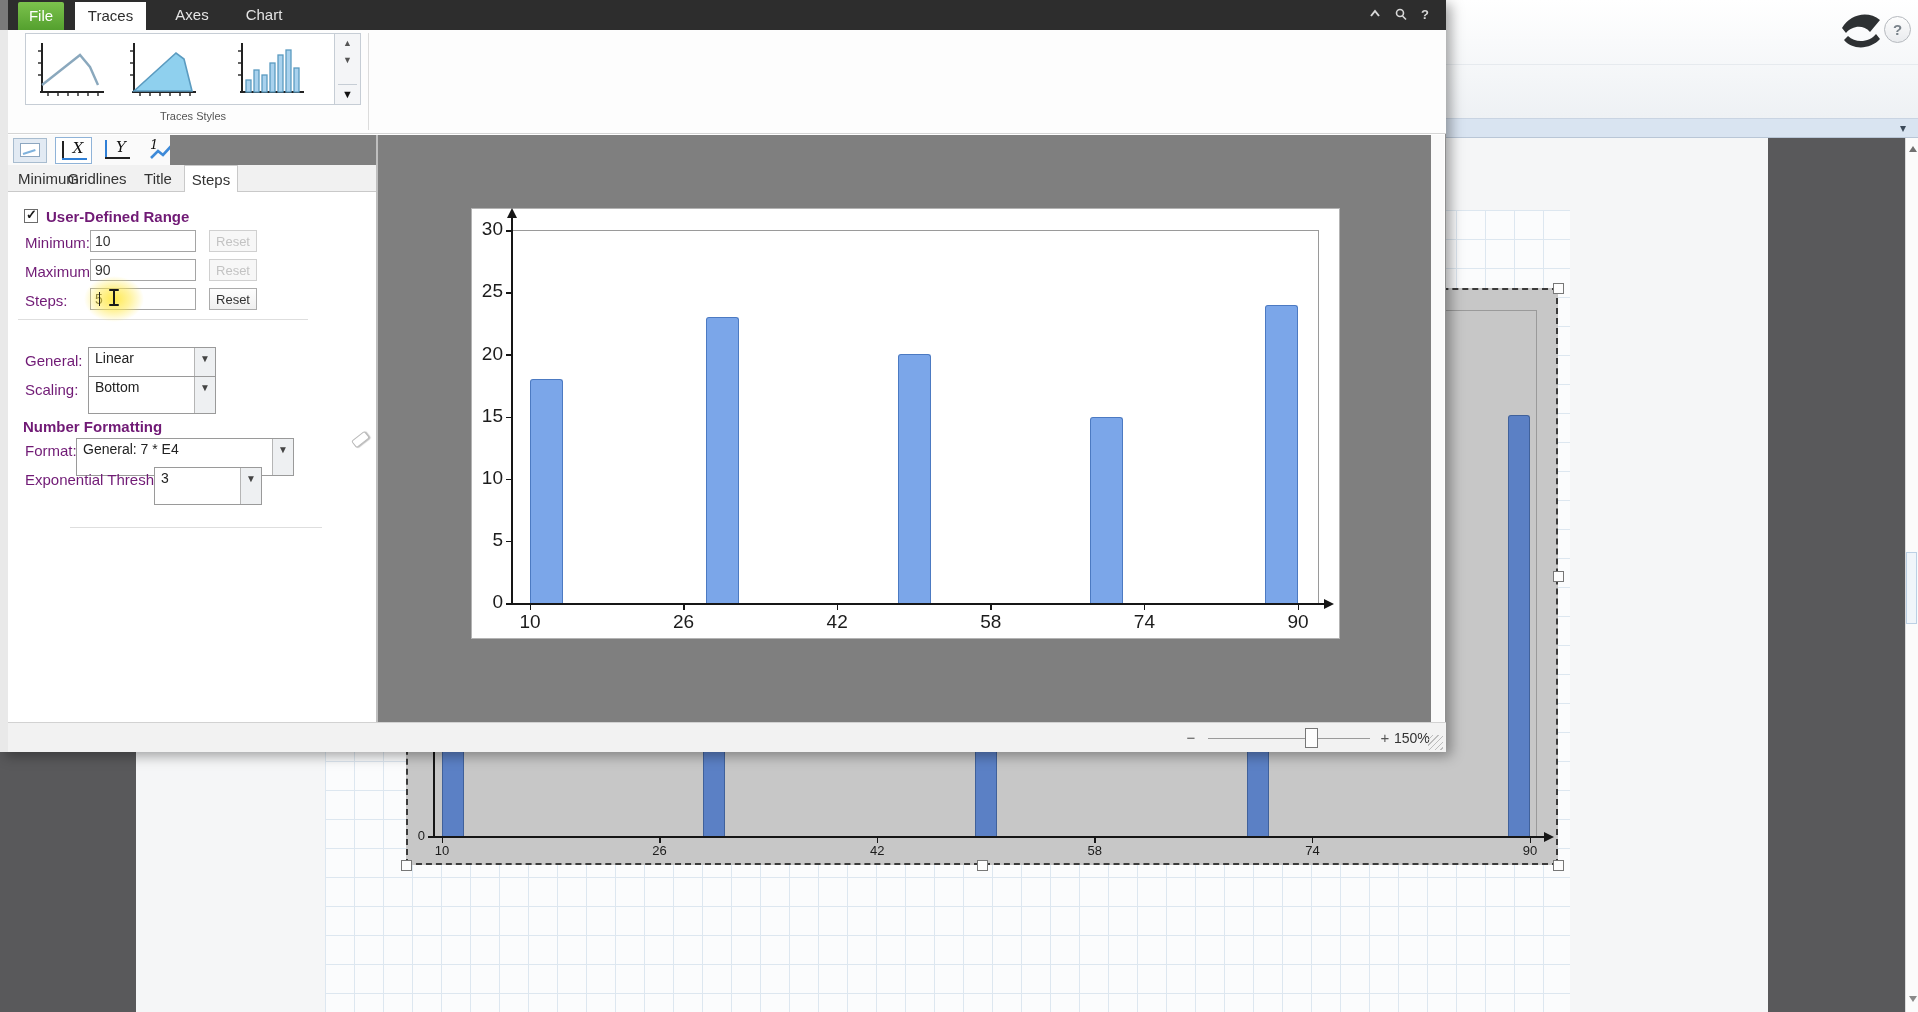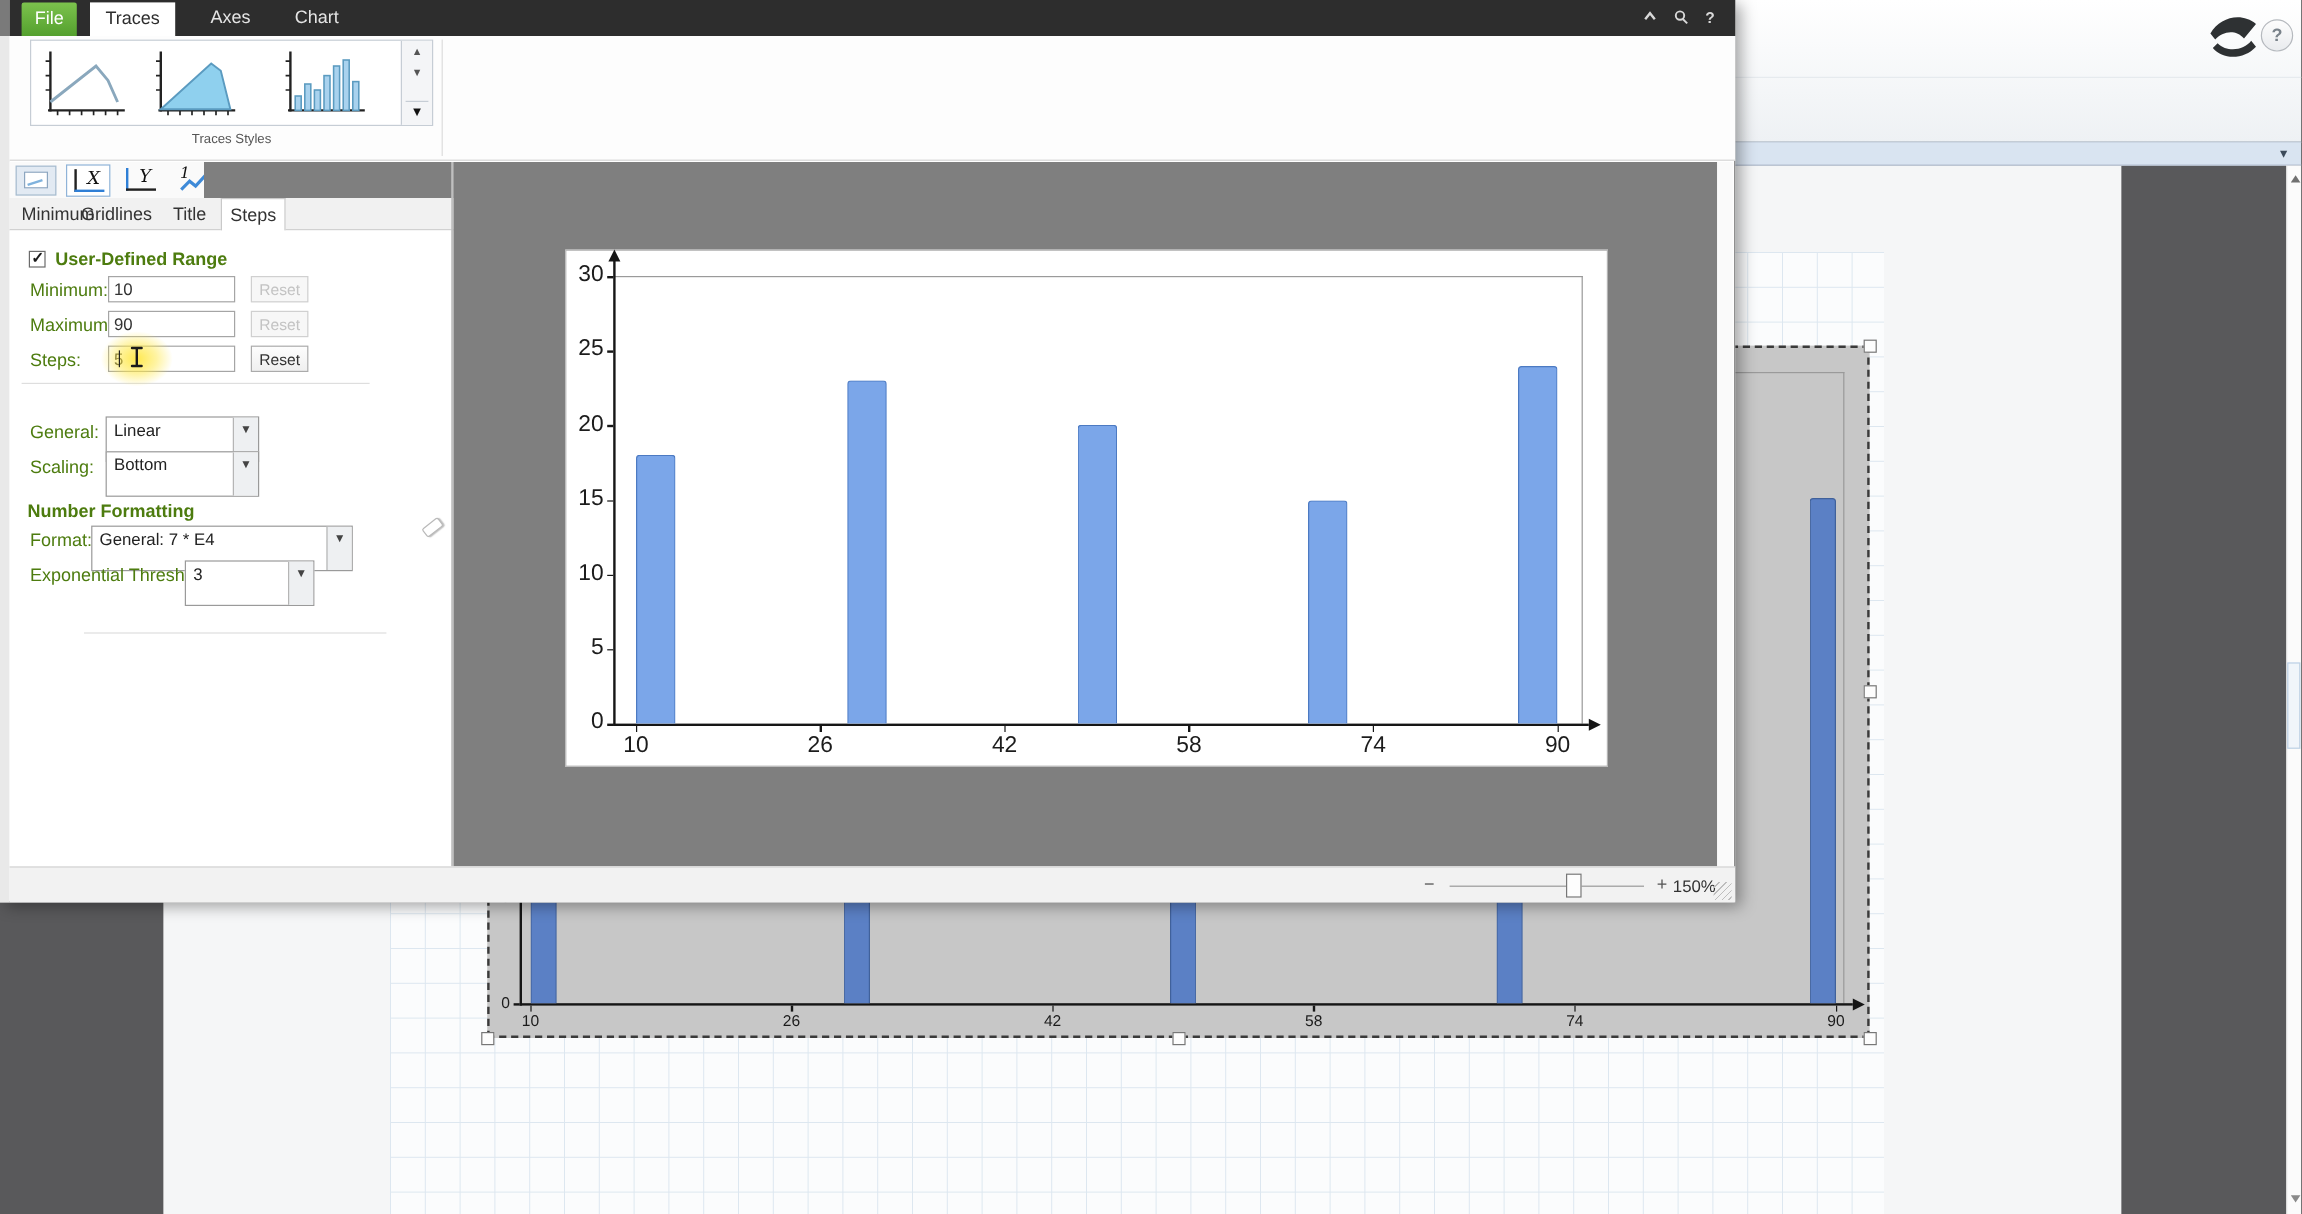--- a/index.html
+++ b/index.html
@@ -91,21 +91,21 @@
   #sidetabs{left:8px;top:165px;width:370px;height:27px;background:#f1f1f1;border-bottom:1px solid #c9c9c9}
   .stab{position:absolute;top:0;height:27px;line-height:27px;text-align:center;font-size:15px;color:#333;cursor:pointer}
   #stab-styles{left:10px;width:52px}
   #stab-gridlines{left:58px;width:62px}
   #stab-title{left:128px;width:44px}
   #stab-setup{left:176px;width:54px;background:#fff;border:1px solid #c9c9c9;border-bottom:none;height:28px}
 
   
   #panel{left:8px;top:192px;width:369px;height:530px;background:#fff;font-size:15px;color:#333}
   #panel-divider{left:376px;top:135px;width:2px;height:587px;background:#bfbfbf}
-  .plabel{position:absolute;color:#4d7c0f}
+  .plabel{position:absolute;color:#701a75}
   .pinput{position:absolute;height:22px;border:1px solid #a5a5a5;background:#fff;font-family:"Liberation Sans",sans-serif;font-size:14px;color:#333;padding:0 0 0 4px}
   .pbtn{position:absolute;width:48px;height:22px;border:1px solid #ababab;background:linear-gradient(#fdfdfd,#efefef);font-size:13px;color:#333;font-family:"Liberation Sans",sans-serif;cursor:pointer}
   .pbtn:disabled{color:#c3c3c3;border-color:#d0d0d0;background:#f7f7f7}
   .psep{position:absolute;height:1px;background:#dedede}
   .dropdown{position:absolute;height:38px;border:1px solid #9a9a9a;background:#fff;cursor:pointer}
   .dropdown .val{position:absolute;left:6px;top:0;right:24px;line-height:21px;font-size:14px;color:#222;white-space:nowrap;overflow:hidden}
   .dropdown .dbtn{position:absolute;right:0;top:0;width:21px;height:100%;border-left:1px solid #b5b5b5;background:#eef0f2;text-align:center;font-size:10px;color:#444;line-height:21px}
   #chk{left:16px;top:17px;width:14px;height:14px;border:1px solid #6b6b6b;background:#fff;cursor:pointer}
   #chk:after{content:"✓";position:absolute;left:1px;top:-3px;font-size:13px;font-weight:bold;color:#1a1a1a}
   .bold{font-weight:bold}

